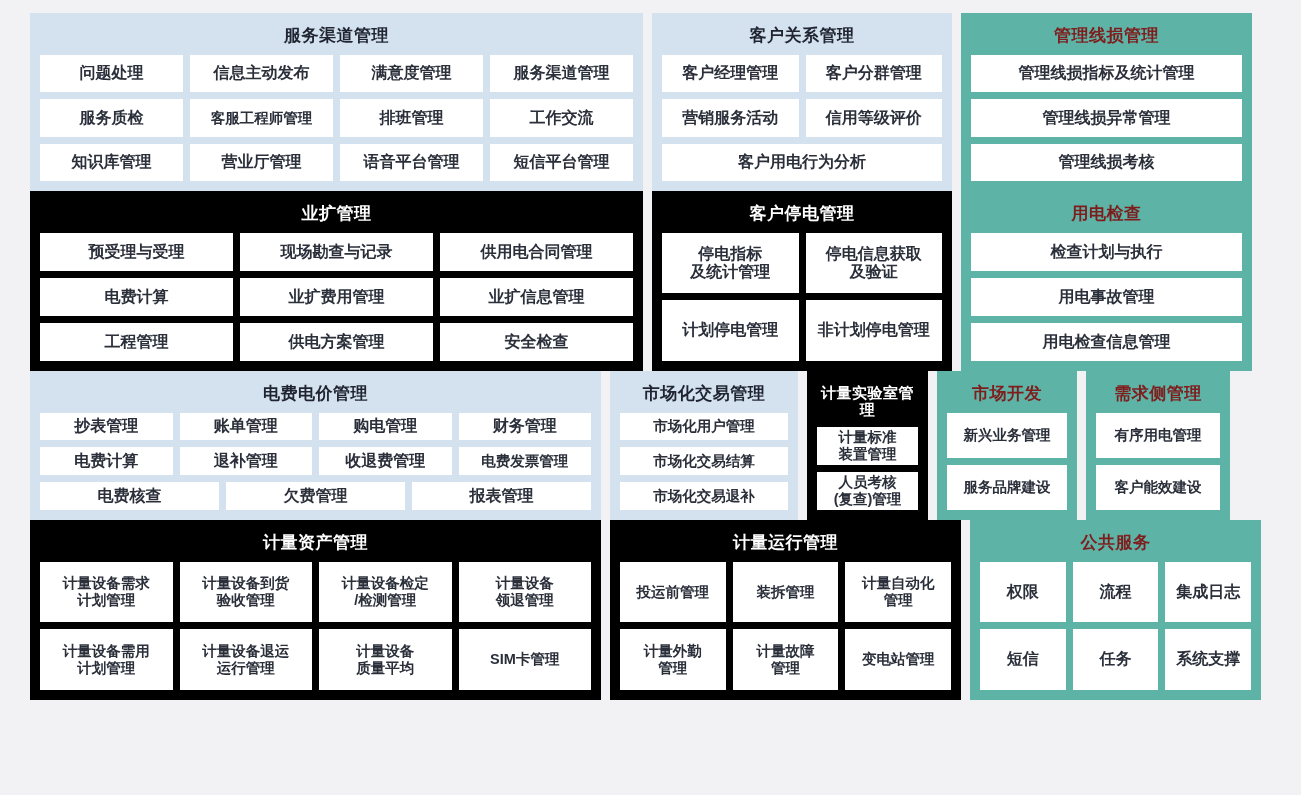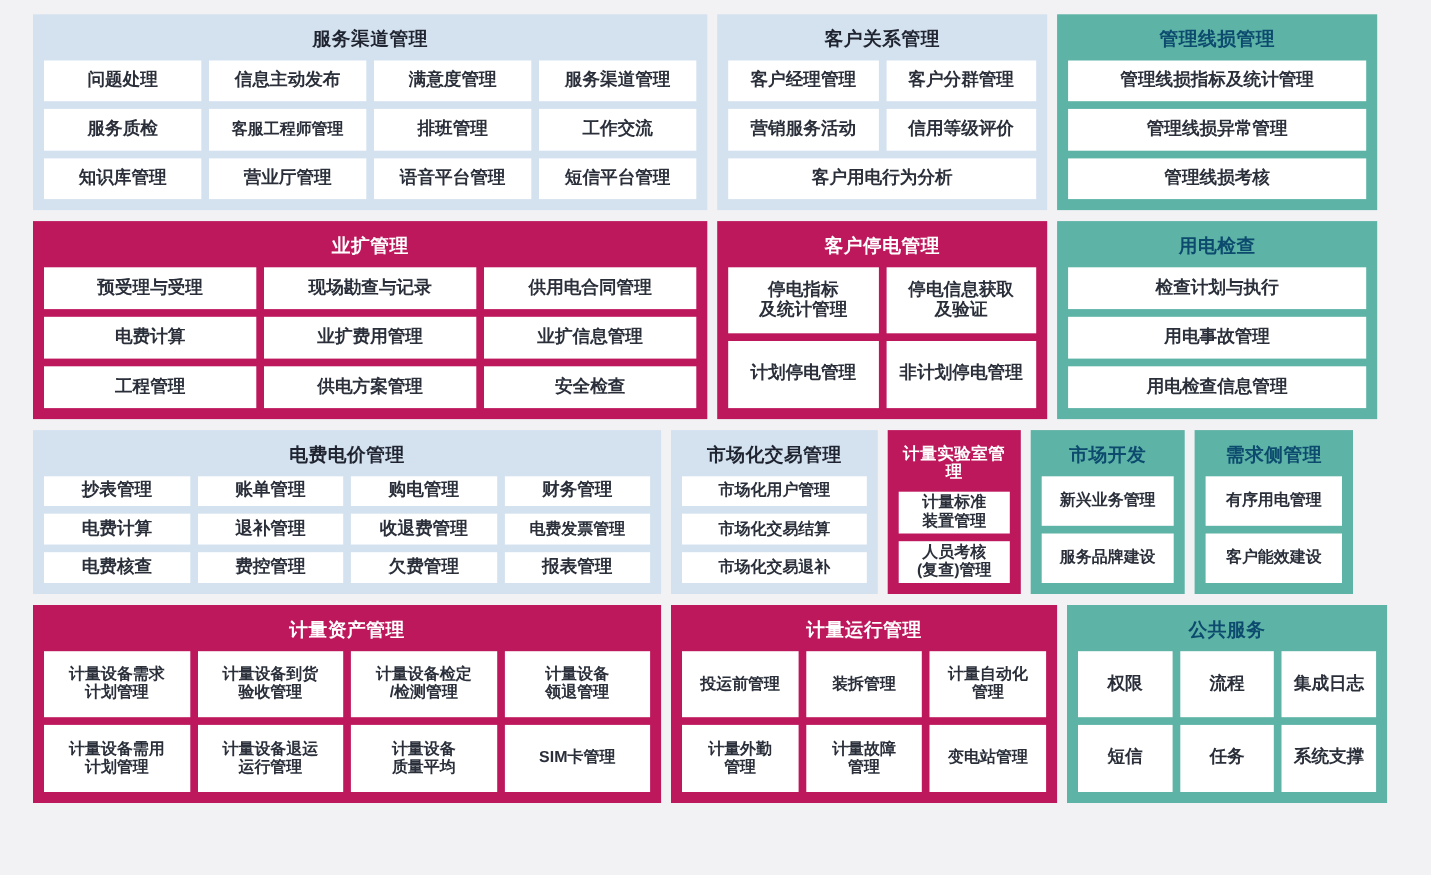--- a/index.html
+++ b/index.html
@@ -3,46 +3,46 @@
 <meta charset="utf-8">
 <style>
   html,body{margin:0;padding:0;}
   body{
     width:1301px;height:795px;
     background:#f2f2f4;
     font-family:"Liberation Sans","DejaVu Sans",sans-serif;
     overflow:hidden;
   }
   .canvas{position:relative;width:1301px;height:795px;box-sizing:border-box;padding:13px 43px 22px 30px;}
-  .row{display:flex;align-items:stretch;gap:9px;margin-bottom:10px;}
+  .row{display:flex;align-items:stretch;gap:9px;margin-bottom:0;}
   .row.r1{height:178px;}
   .row.r2{height:180px;}
   .row.r3{height:149px;}
   .row.r4{height:180px;margin-bottom:0;}
 
   .panel{
     box-sizing:border-box;
     display:flex;flex-direction:column;
     padding:8px 10px 10px 10px;
   }
   .panel.blue-light{background:#d4e2f0;}
-  .panel.blue-dark{background:#be185d;}
+  .panel.blue-dark{background:#000000;}
   .panel.green{background:#5cb3a6;}
 
   .ptitle{
     text-align:center;
     font-weight:bold;
     font-size:17px;
     line-height:1.1;
     padding:6px 0 9px 0;
     letter-spacing:.5px;
   }
   .panel.blue-light .ptitle{color:#1f2430;}
   .panel.blue-dark .ptitle{color:#ffffff;}
-  .panel.green .ptitle{color:#0c4a6e;text-align:center;}
+  .panel.green .ptitle{color:#7f1d1d;text-align:center;}
 
   .grid{display:flex;flex-direction:column;gap:7px;flex:1;font-weight:bold;}
   .grow{display:flex;gap:7px;flex:1;}
   .cell{
     background:#ffffff;
     flex:1;
     display:flex;align-items:center;justify-content:center;
     text-align:center;
     font-size:16px;
     color:#2a2f3a;
@@ -196,21 +196,20 @@
           <div class="cell">财务管理</div>
         </div>
         <div class="grow">
           <div class="cell">电费计算</div>
           <div class="cell">退补管理</div>
           <div class="cell">收退费管理</div>
           <div class="cell sm">电费发票管理</div>
         </div>
         <div class="grow">
           <div class="cell">电费核查</div>
-          <div class="cell">费控管理</div>
           <div class="cell">欠费管理</div>
           <div class="cell">报表管理</div>
         </div>
       </div>
     </div>
 
     <div class="panel blue-light c-b3">
       <div class="ptitle">市场化交易管理</div>
       <div class="grid">
         <div class="grow">

